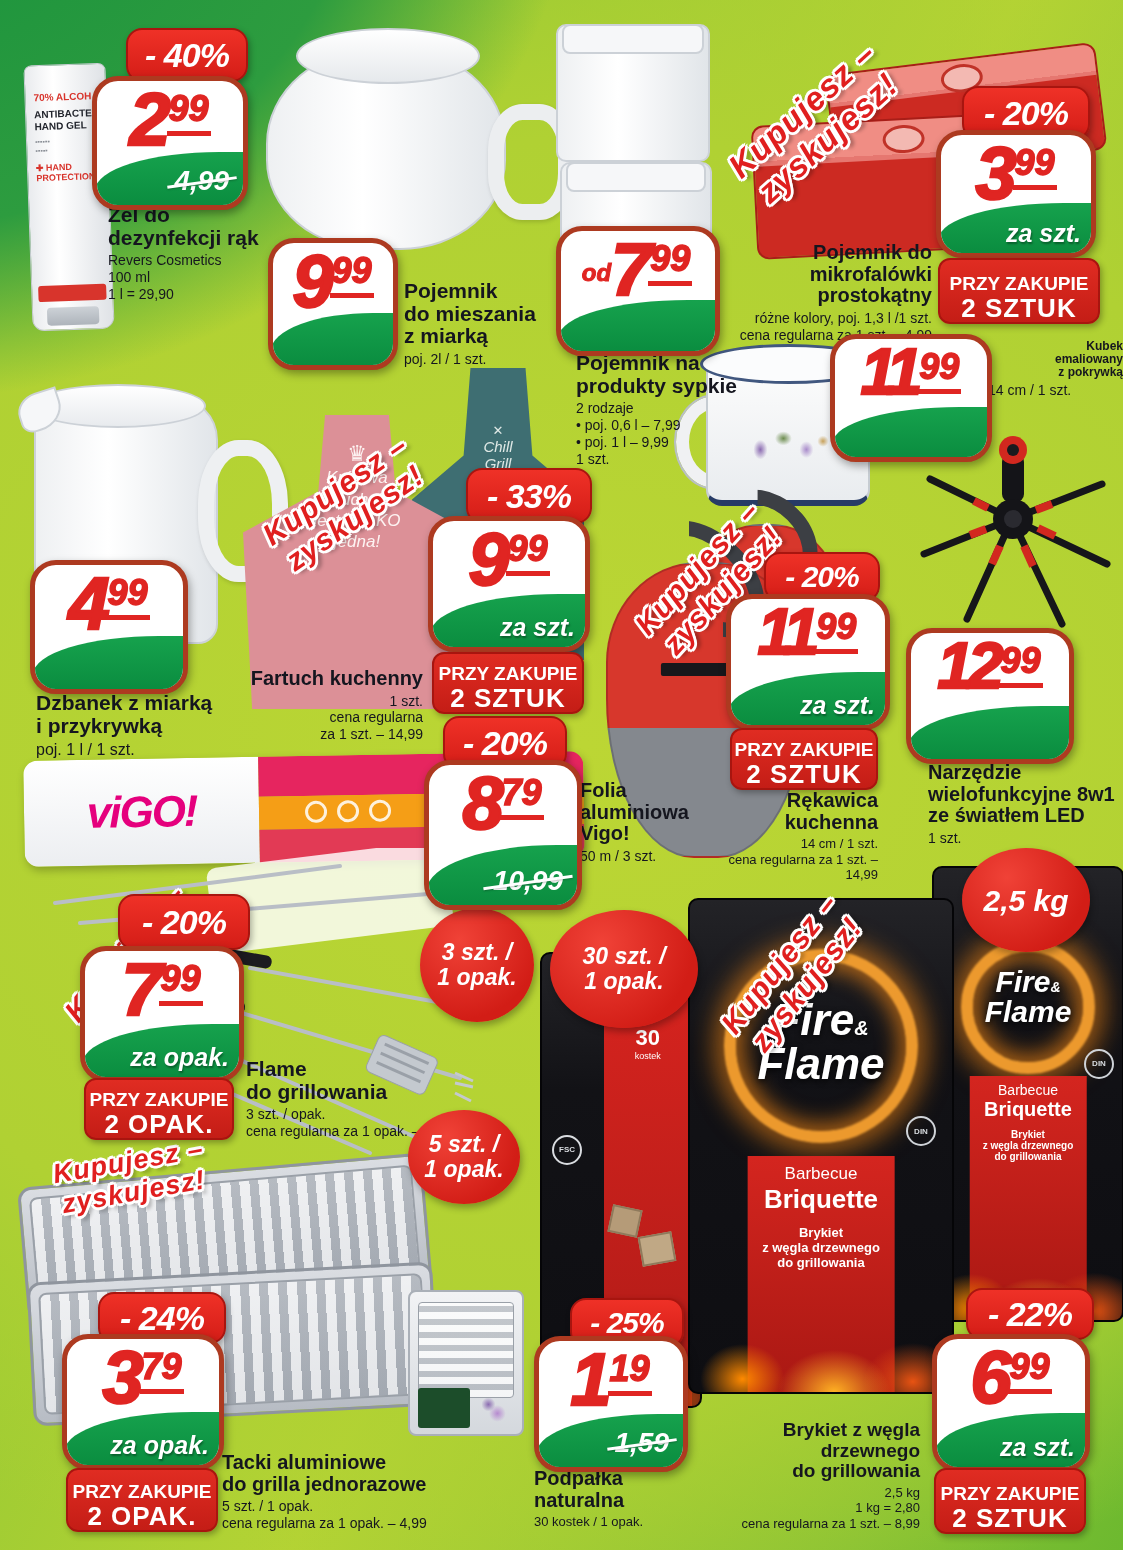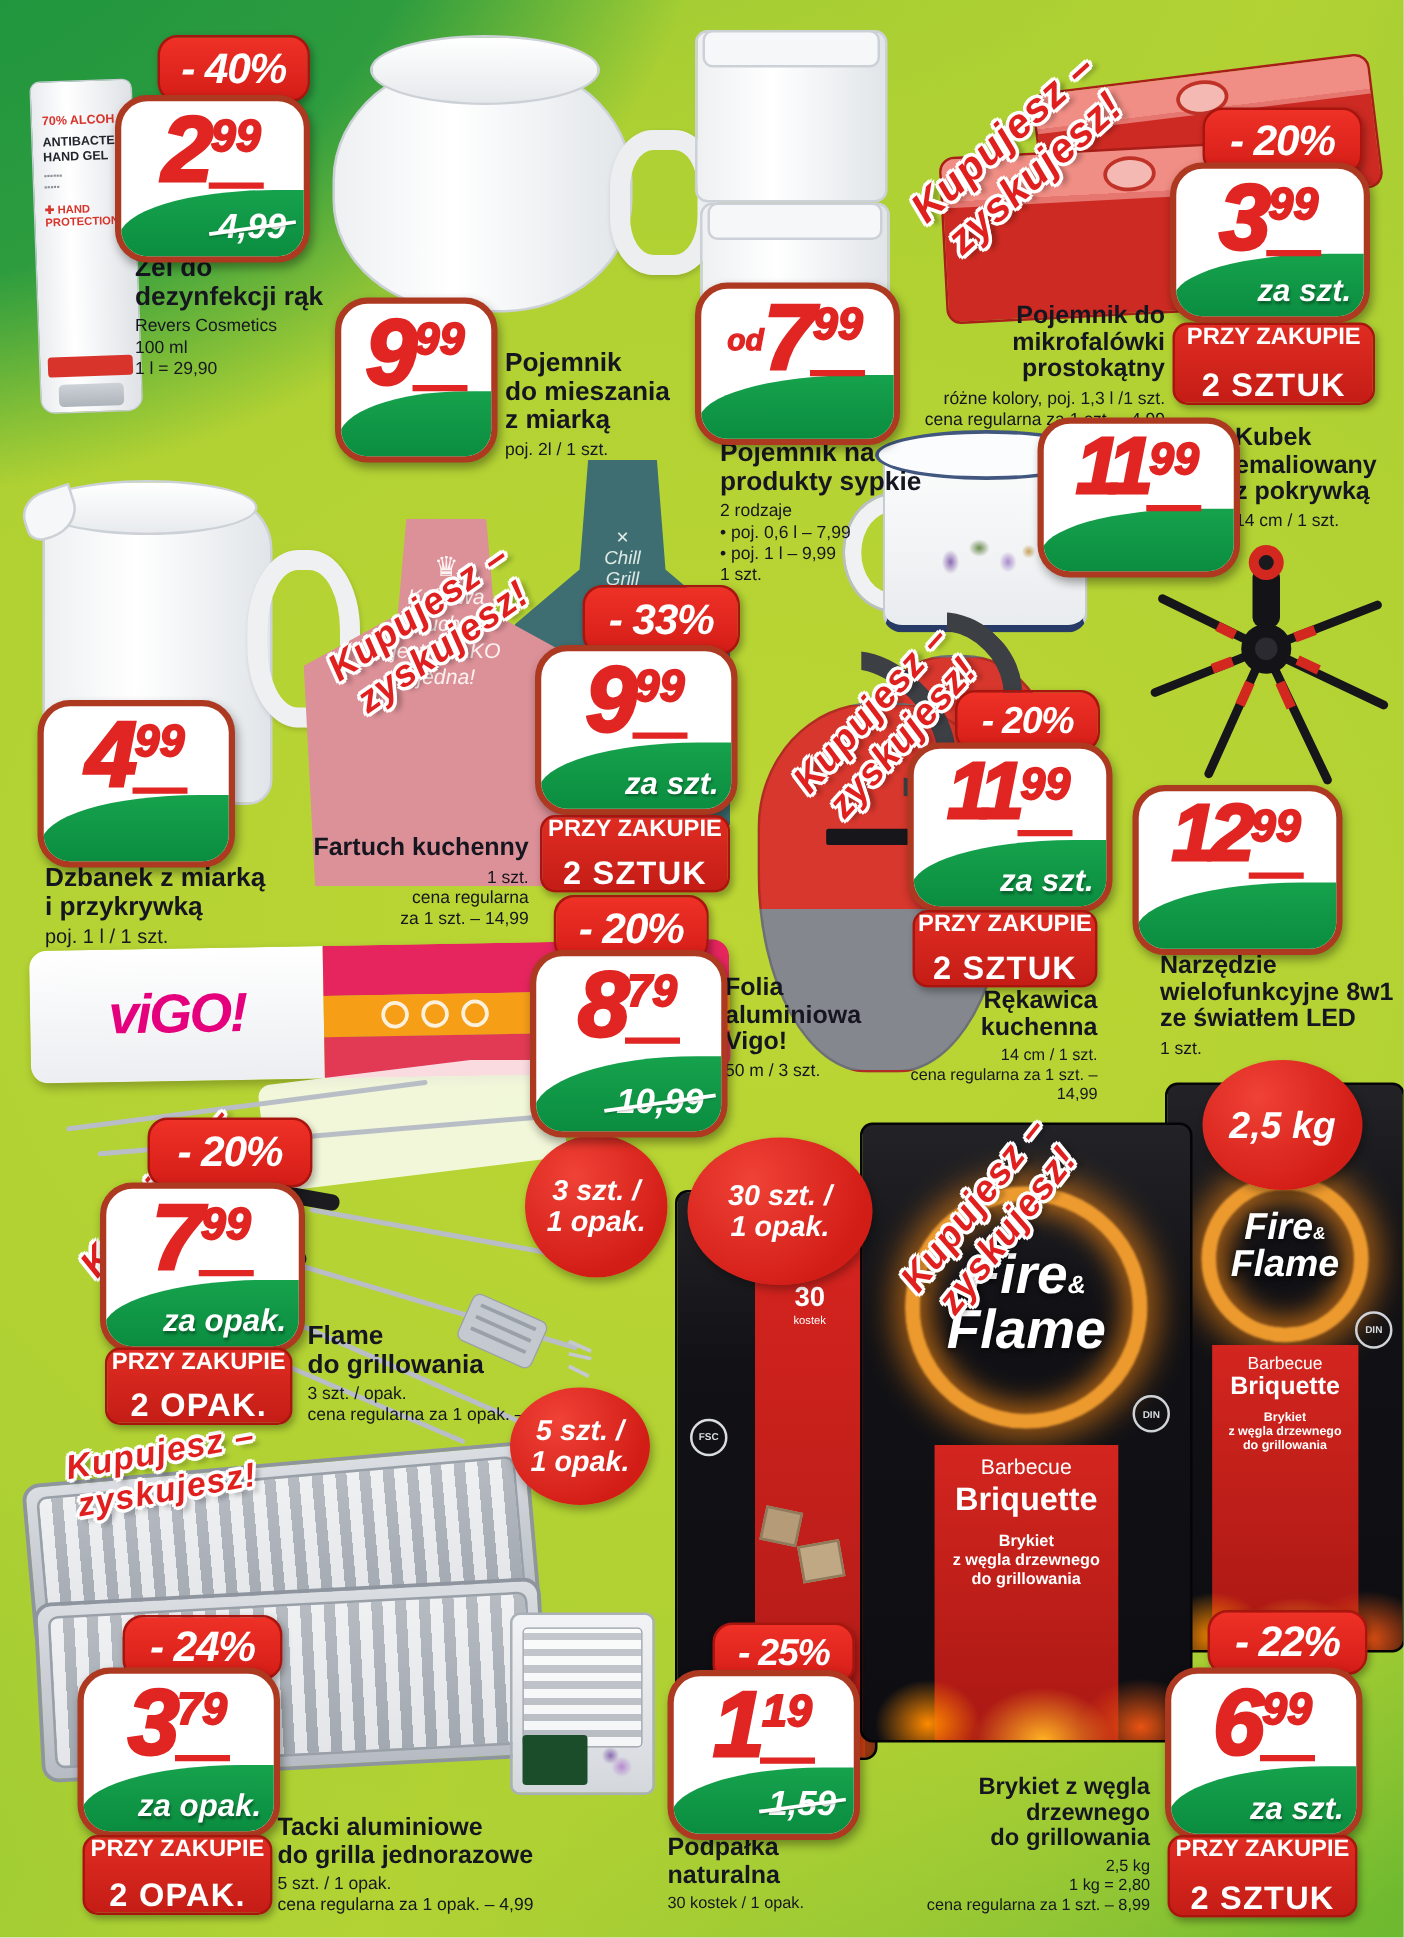--- a/index.html
+++ b/index.html
@@ -16,32 +16,32 @@
     box-shadow:2px 3px 6px rgba(0,0,0,.3);z-index:7;font-size:34px;letter-spacing:-1px;}
   
   .price{background:#fff;border:5px solid #ad3a20;border-radius:26px;box-shadow:2px 4px 8px rgba(0,0,0,.35);z-index:7;overflow:hidden;}
   .price .band{position:absolute;left:-2px;right:-2px;bottom:-2px;height:44%;
     background:linear-gradient(180deg,#16a24d,#0a8c3f);border-radius:100% 0 20px 20px / 85% 0 20px 20px;}
   .price .row{position:absolute;top:0;left:0;right:0;display:flex;justify-content:center;align-items:flex-start;z-index:2;}
   .price .int{font-weight:bold;font-style:italic;font-size:74px;line-height:1.05;color:#e02522;
     letter-spacing:-4px;-webkit-text-stroke:2.5px #e02522;}
   .price.wide .int{font-size:64px;letter-spacing:-5px;}
   .price .cents{font-weight:bold;font-style:italic;font-size:36px;line-height:1;color:#e02522;
-    -webkit-text-stroke:1.5px #e02522;margin-top:10px;border-bottom:5px solid #e02522;padding:0 2px 19px 2px;}
+    -webkit-text-stroke:1.5px #e02522;margin-top:10px;border-bottom:5px solid #e02522;padding:0 2px 4px 2px;}
   .price .od{font-weight:bold;font-style:italic;font-size:24px;color:#e02522;-webkit-text-stroke:1px #e02522;
     align-self:flex-end;margin:0 0 22px -2px;}
   .price .unit{position:absolute;right:10px;bottom:5px;color:#fff;font-weight:bold;font-style:italic;
     font-size:25px;z-index:3;text-shadow:1px 2px 2px rgba(0,0,0,.35);}
   .price .old{position:absolute;right:14px;bottom:8px;color:#fff;font-weight:bold;font-style:italic;
     font-size:28px;z-index:3;}
   .price .old::after{content:"";position:absolute;left:-14%;width:128%;top:50%;height:3px;background:#fff;
     transform:rotate(-8deg);box-shadow:0 1px 2px rgba(0,0,0,.25);}
   
   .buy{background:linear-gradient(180deg,#e02c22,#c41d16);border:2px solid #a8150f;border-radius:12px;color:#fff;
-    display:flex;flex-direction:column;align-items:center;justify-content:space-between;z-index:7;box-shadow:2px 3px 6px rgba(0,0,0,.3);}
+    display:flex;flex-direction:column;align-items:center;justify-content:flex-end;z-index:7;box-shadow:2px 3px 6px rgba(0,0,0,.3);}
   .buy .b1{font-weight:bold;font-size:19px;line-height:1.1;}
   .buy .b2{font-weight:bold;font-size:26px;line-height:1.05;letter-spacing:1px;}
   
   .qty{background:radial-gradient(circle at 35% 28%,#f04237,#d21d16 72%);border-radius:50%;color:#fff;
     font-weight:bold;font-style:italic;display:flex;align-items:center;justify-content:center;text-align:center;
     font-size:23px;line-height:1.1;z-index:6;box-shadow:2px 4px 7px rgba(0,0,0,.3);}
   
   .promo{color:#e01f1f;font-weight:bold;font-style:italic;font-size:30px;letter-spacing:1px;z-index:6;text-align:center;
     text-shadow:-2px -2px 0 #fff,2px -2px 0 #fff,-2px 2px 0 #fff,2px 2px 0 #fff,-3px 0 0 #fff,3px 0 0 #fff,0 -3px 0 #fff,0 3px 0 #fff,4px 5px 4px rgba(0,0,0,.3);}
   
@@ -203,21 +203,21 @@
     radial-gradient(10px 12px at 70% 60%, #a98ccb 0%, rgba(169,140,203,0) 70%),
     radial-gradient(8px 8px at 88% 45%, #c7a15a 0%, rgba(199,161,90,0) 70%);"></div>
   <div class="abs price wide" style="left:830px;top:334px;width:152px;height:118px;">
     <div class="band"></div>
     <div class="row">
         <span class="int">11</span>
         <span class="cents">99</span>
       </div>
   </div>
   <div class="abs nb" style="left:988px;top:340px;width:135px;">
-    <div class="nm ml" style="font-size:20px;">Kubek
+    <div class="nm ml" style="font-size:12px;text-align:right;">Kubek
 emaliowany
 z pokrywką</div>
     <div class="dt ml">14 cm / 1 szt.</div>
   </div>
 
   <div class="abs ph whiteware" style="left:34px;top:396px;width:180px;height:244px;border-radius:14px 44px 20px 20px;"></div>
   <div class="abs ph" style="left:30px;top:384px;width:172px;height:40px;background:linear-gradient(180deg,#ffffff,#e8ebee);border:2px solid #ccd1d7;border-radius:50%;"></div>
   <div class="abs ph" style="left:18px;top:392px;width:40px;height:34px;background:#f6f7f9;border:2px solid #ccd1d7;border-radius:50% 0 60% 30%;transform:rotate(-18deg);"></div>
   <div class="abs ph" style="left:198px;top:440px;width:58px;height:110px;border:16px solid #eef0f2;border-radius:45%;box-shadow:1px 2px 4px rgba(0,0,0,.15);"></div>
   <div class="abs price" style="left:30px;top:560px;width:148px;height:124px;">

